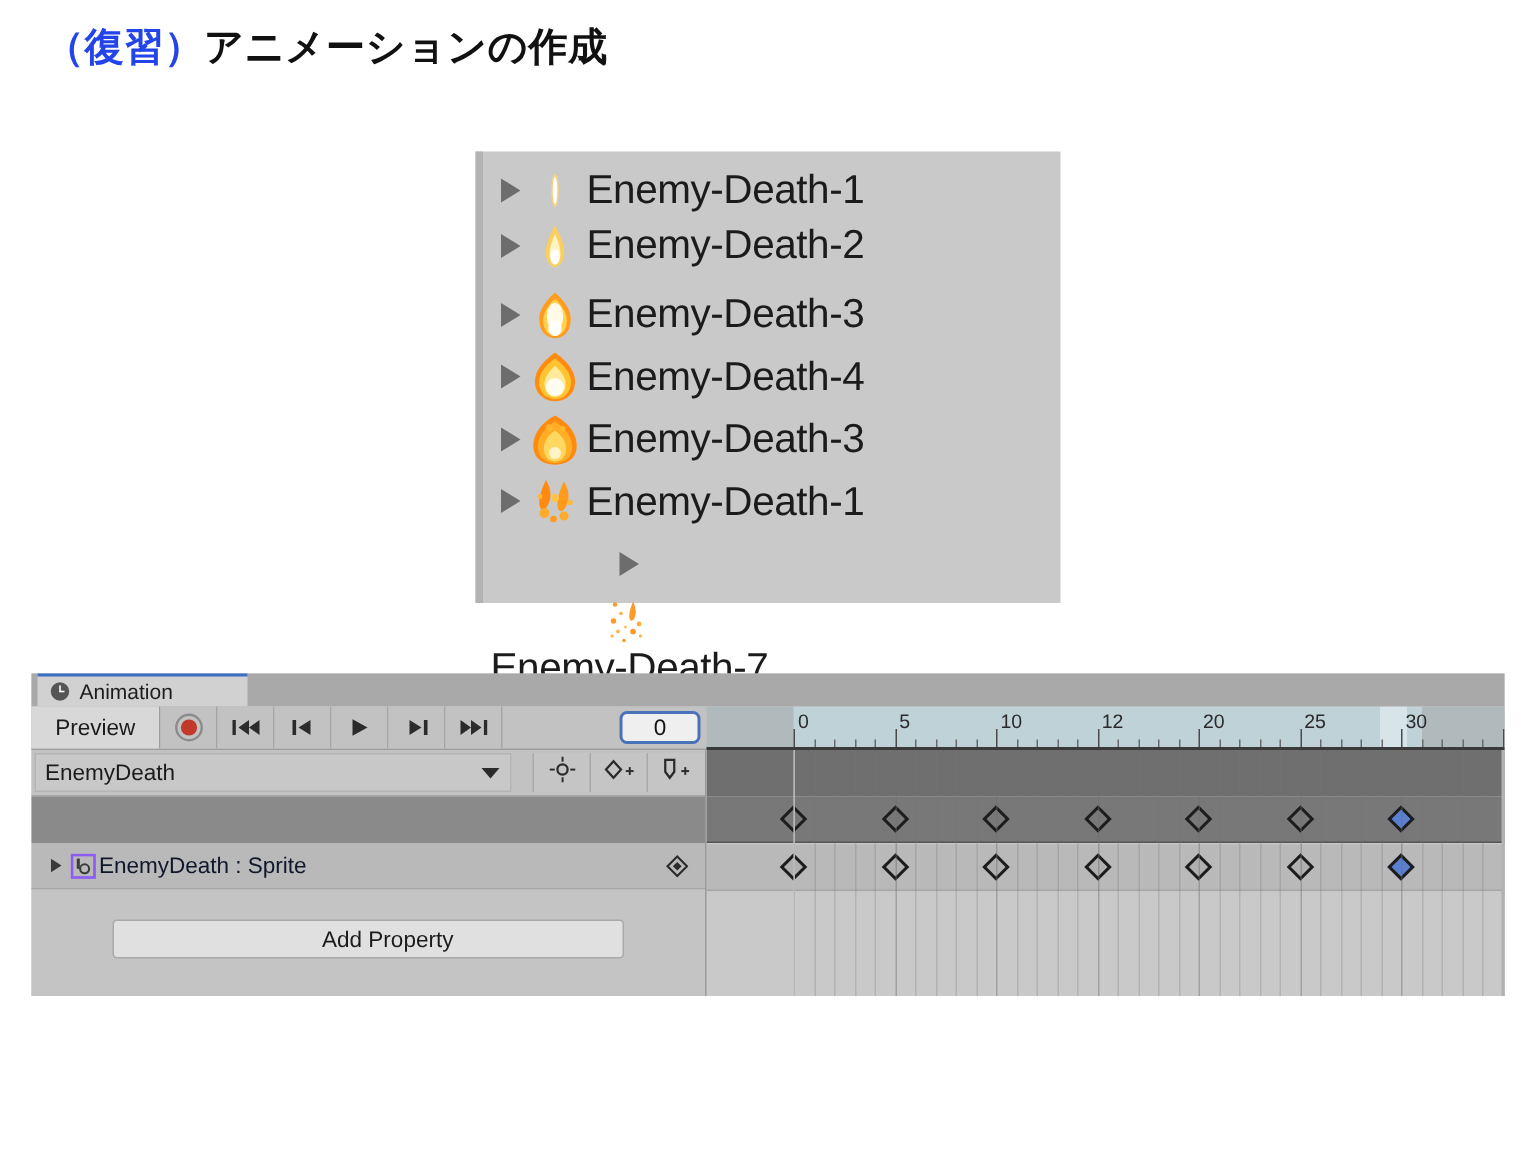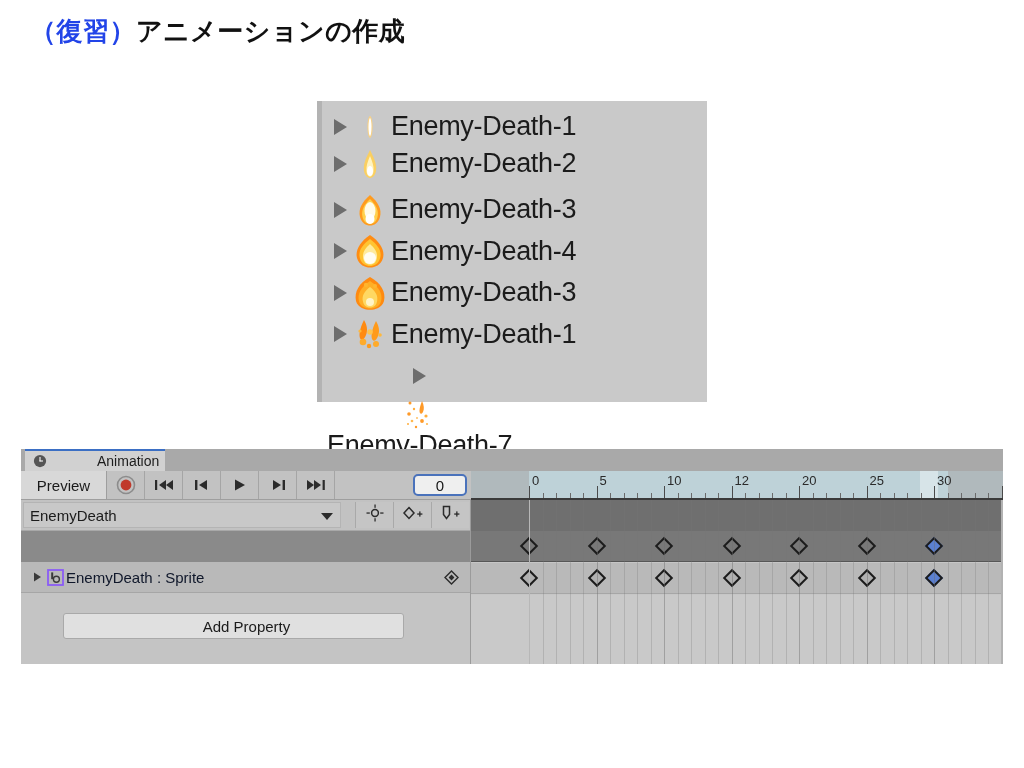--- a/index.html
+++ b/index.html
@@ -100,21 +100,20 @@
     left: 4px;
     top: 0;
     width: 140px;
     height: 22px;
     background: #d1d1d1;
     border-top: 2px solid #3b6fc4;
     box-sizing: border-box;
     display: flex;
     align-items: center;
     padding-left: 8px;
-    gap: 44px;
   }
   #tab-animation .tab-label {
     font-size: 14px;
     color: #1c1c1c;
     margin-left: 6px;
   }
   .clock-icon { width: 14px; height: 14px; display:block; }
 
   
   #toolbar {
@@ -366,21 +365,21 @@
   }
   #lower-left {
     position: absolute;
     left: 0; top: 144px;
     width: 450px;
     height: 71px;
     background: #c4c4c4;
   }
   #add-property-button {
     position: absolute;
-    left: 42px;
+    left: 54px;
     top: 164px;
     width: 341px;
     height: 26px;
     background: #e0e0e0;
     border: 1px solid #a9a9a9;
     border-radius: 3px;
     box-sizing: border-box;
     display: flex;
     align-items: center;
     justify-content: center;

